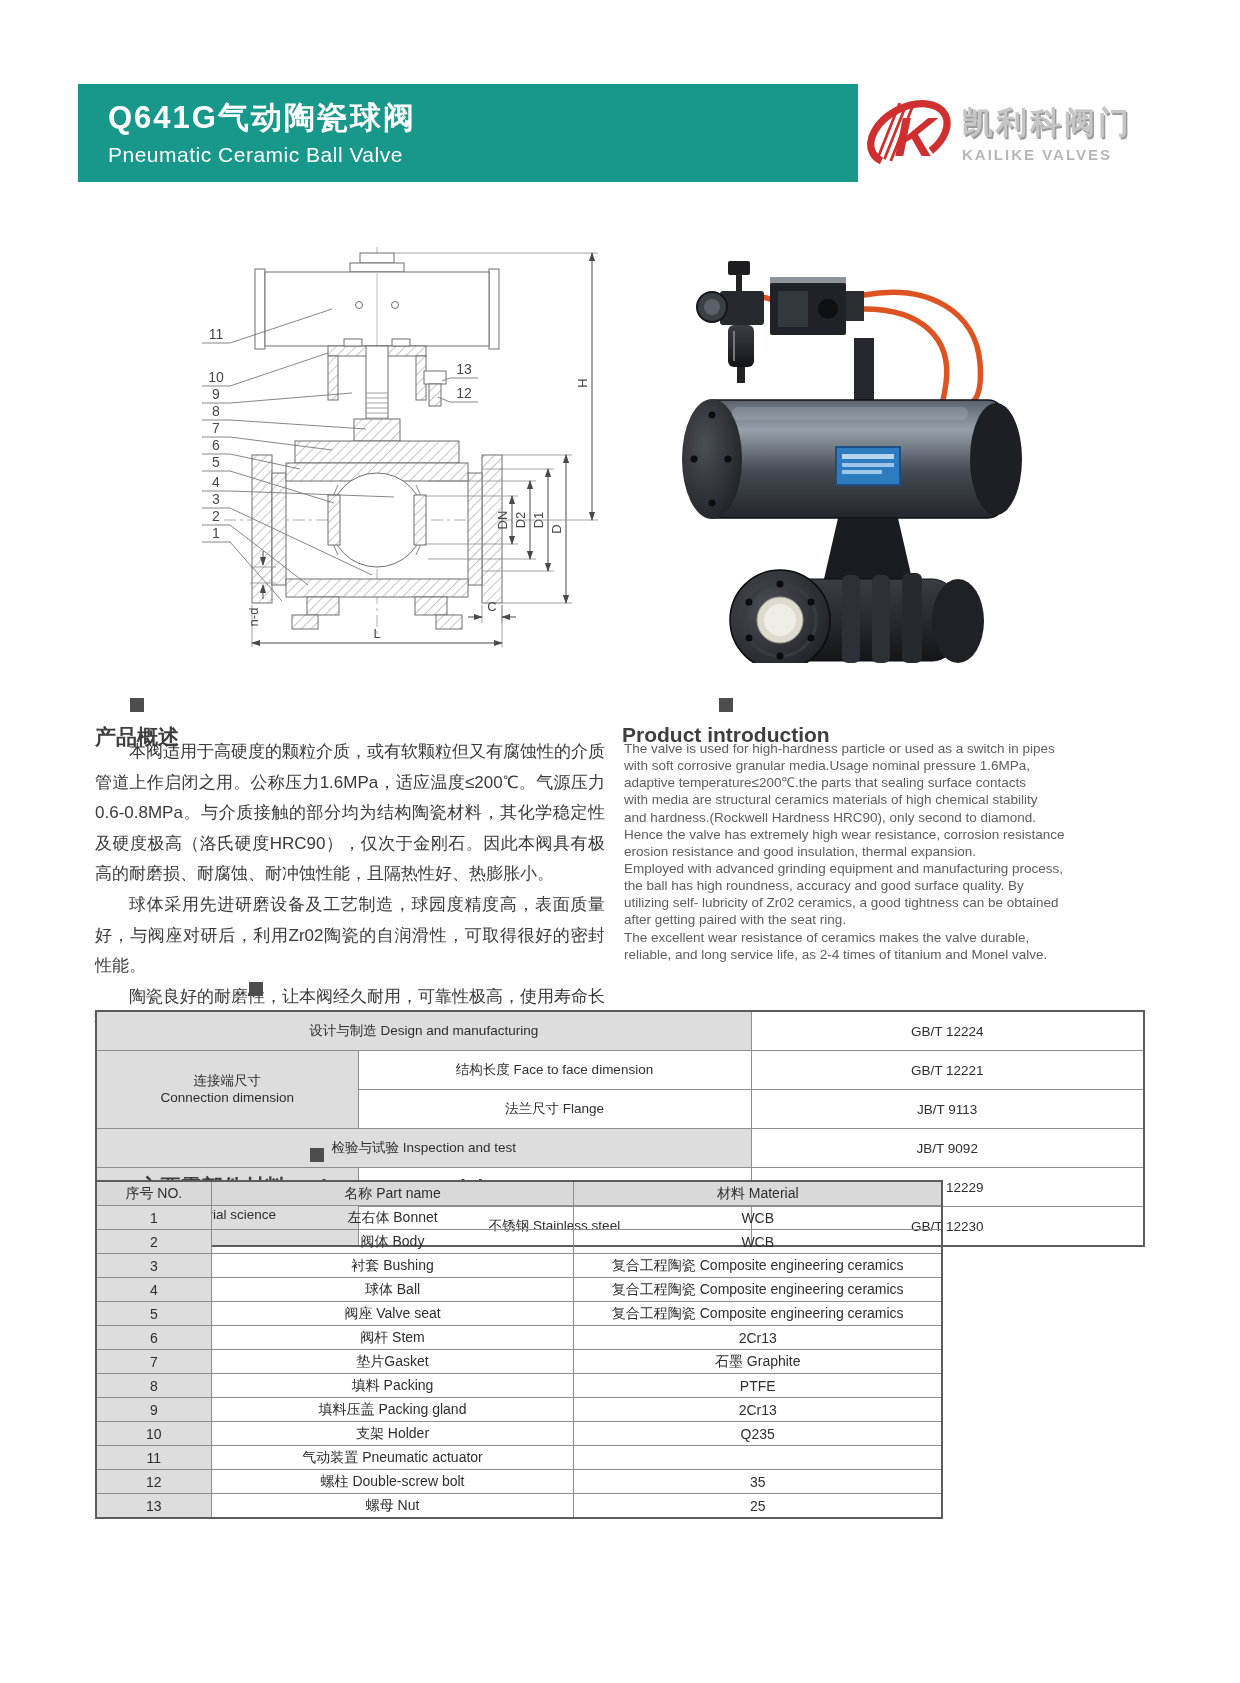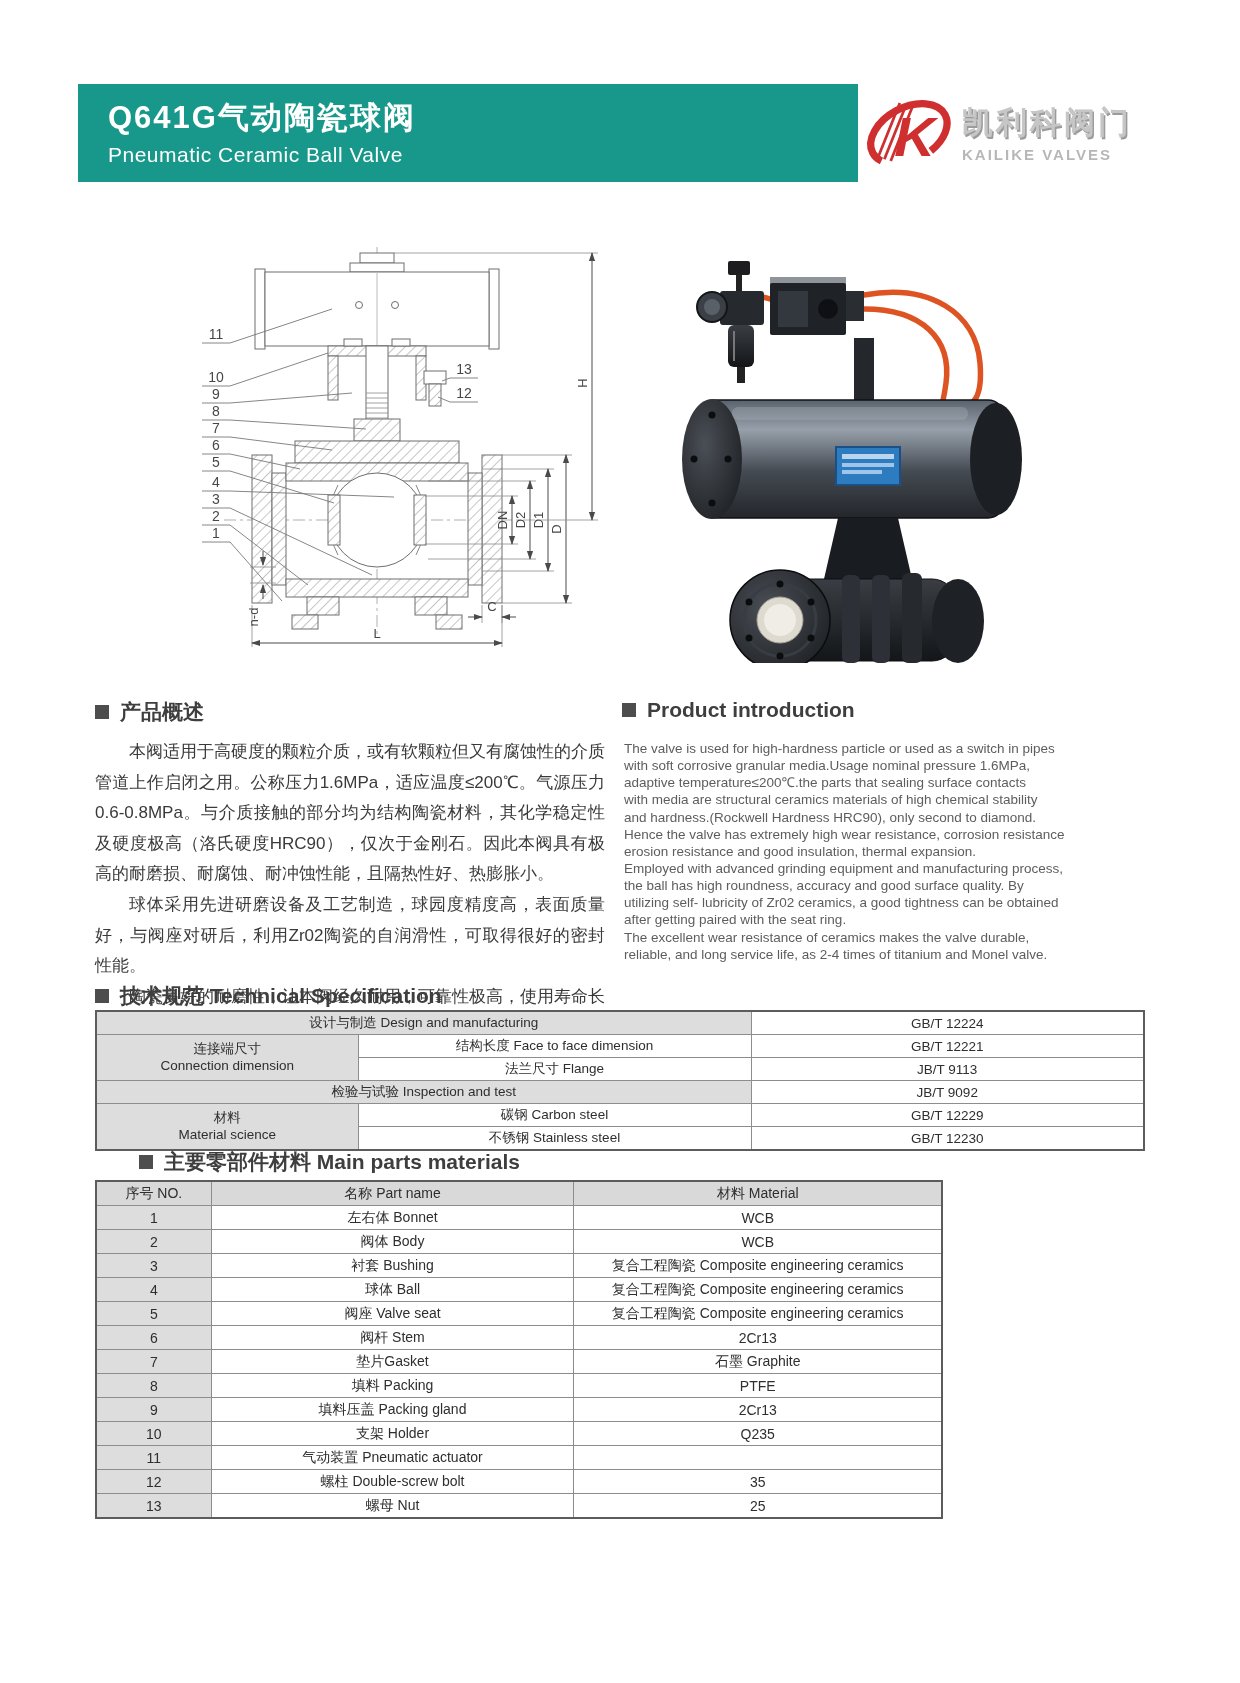--- a/index.html
+++ b/index.html
@@ -22,35 +22,35 @@
   
   .drawing{position:absolute;left:132px;top:243px;width:485px;height:420px;}
   .photo{position:absolute;left:628px;top:243px;width:480px;height:385px;}
   .caption{position:absolute;left:905px;top:629px;line-height:1.15;}
   .caption .model{font-size:20px;font-weight:bold;color:#1b1b1b;}
   .caption .zh{font-size:16px;font-weight:bold;color:#f0a050;margin-top:2px;}
   .caption .en{font-size:15px;color:#2e2e2e;margin-top:2px;}
 
   
   .sec{position:absolute;margin:0;font-size:21px;font-weight:bold;color:#3e3e3e;
-       display:flex;align-items:center;gap:11px;white-space:nowrap;}
+       display:flex;align-items:center;gap:11px;white-space:nowrap;flex-direction:column;}
   .sec .sq{width:14px;height:14px;background:#4d4d4d;display:inline-block;flex:0 0 auto;}
 
   .overview-text{position:absolute;left:95px;top:737px;width:510px;font-size:17px;
                  line-height:1.8;color:#3a3a3a;text-align:justify;}
   .overview-text p{margin:0;text-indent:2em;}
   .intro-text{position:absolute;left:624px;top:740px;width:482px;font-size:13.5px;
               line-height:1.27;color:#5d5d5d;white-space:pre-line;}
 
   
   table{border-collapse:collapse;table-layout:fixed;}
   .spec-table{position:absolute;left:95px;top:1010px;width:1050px;
               font-size:13.5px;color:#2e2e2e;border:2px solid #5c5c5c;}
   .spec-table td{border:1px solid #8d8d8d;height:18px;text-align:center;
-                 padding:2px 6px;overflow:hidden;}
+                 padding:10px 6px;overflow:hidden;}
   .parts-table{position:absolute;left:95px;top:1180px;width:848px;
                font-size:14px;color:#2e2e2e;border:2px solid #5c5c5c;}
   .parts-table th,.parts-table td{border:1px solid #8d8d8d;height:21px;
                text-align:center;font-weight:normal;padding:1px 6px;overflow:hidden;}
   .parts-table thead th{background:#d9d9d9;}
   .parts-table tbody td:first-child{background:#dddddd;}
   .gray{background:#dddddd;}
   .prewrap{white-space:pre-line;line-height:1.2;}
 
   

